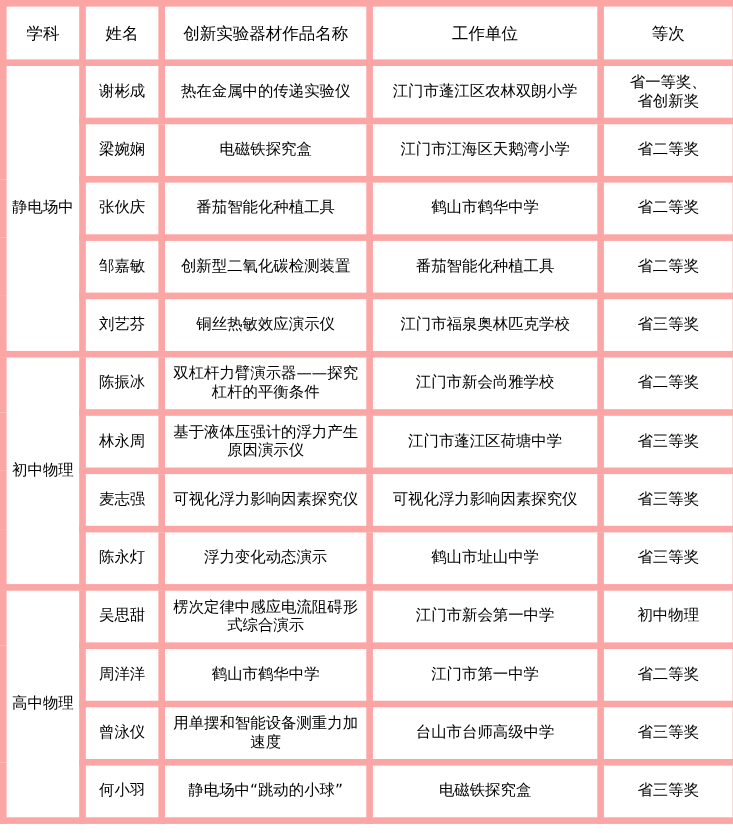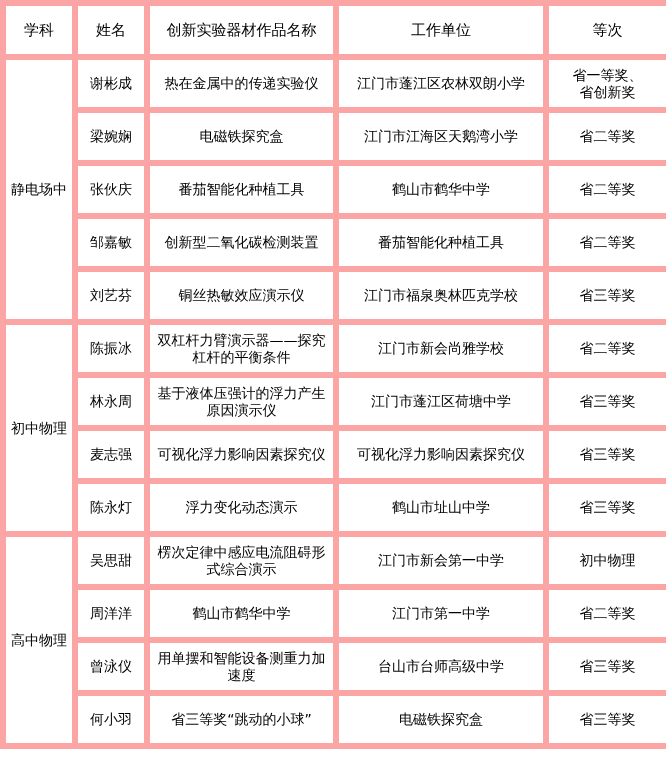--- a/index.html
+++ b/index.html
@@ -120,18 +120,18 @@
       <td>省二等奖</td>
     </tr>
     <tr>
       <td>曾泳仪</td>
       <td class="wrap">用单摆和智能设备测重力加速度</td>
       <td>台山市台师高级中学</td>
       <td>省三等奖</td>
     </tr>
     <tr>
       <td>何小羽</td>
-      <td>省三等奖“跳动的小球”</td>
+      <td>静电场中“跳动的小球”</td>
       <td>电磁铁探究盒</td>
       <td>省三等奖</td>
     </tr>
   </tbody>
 </table>
 
 </body></html>

